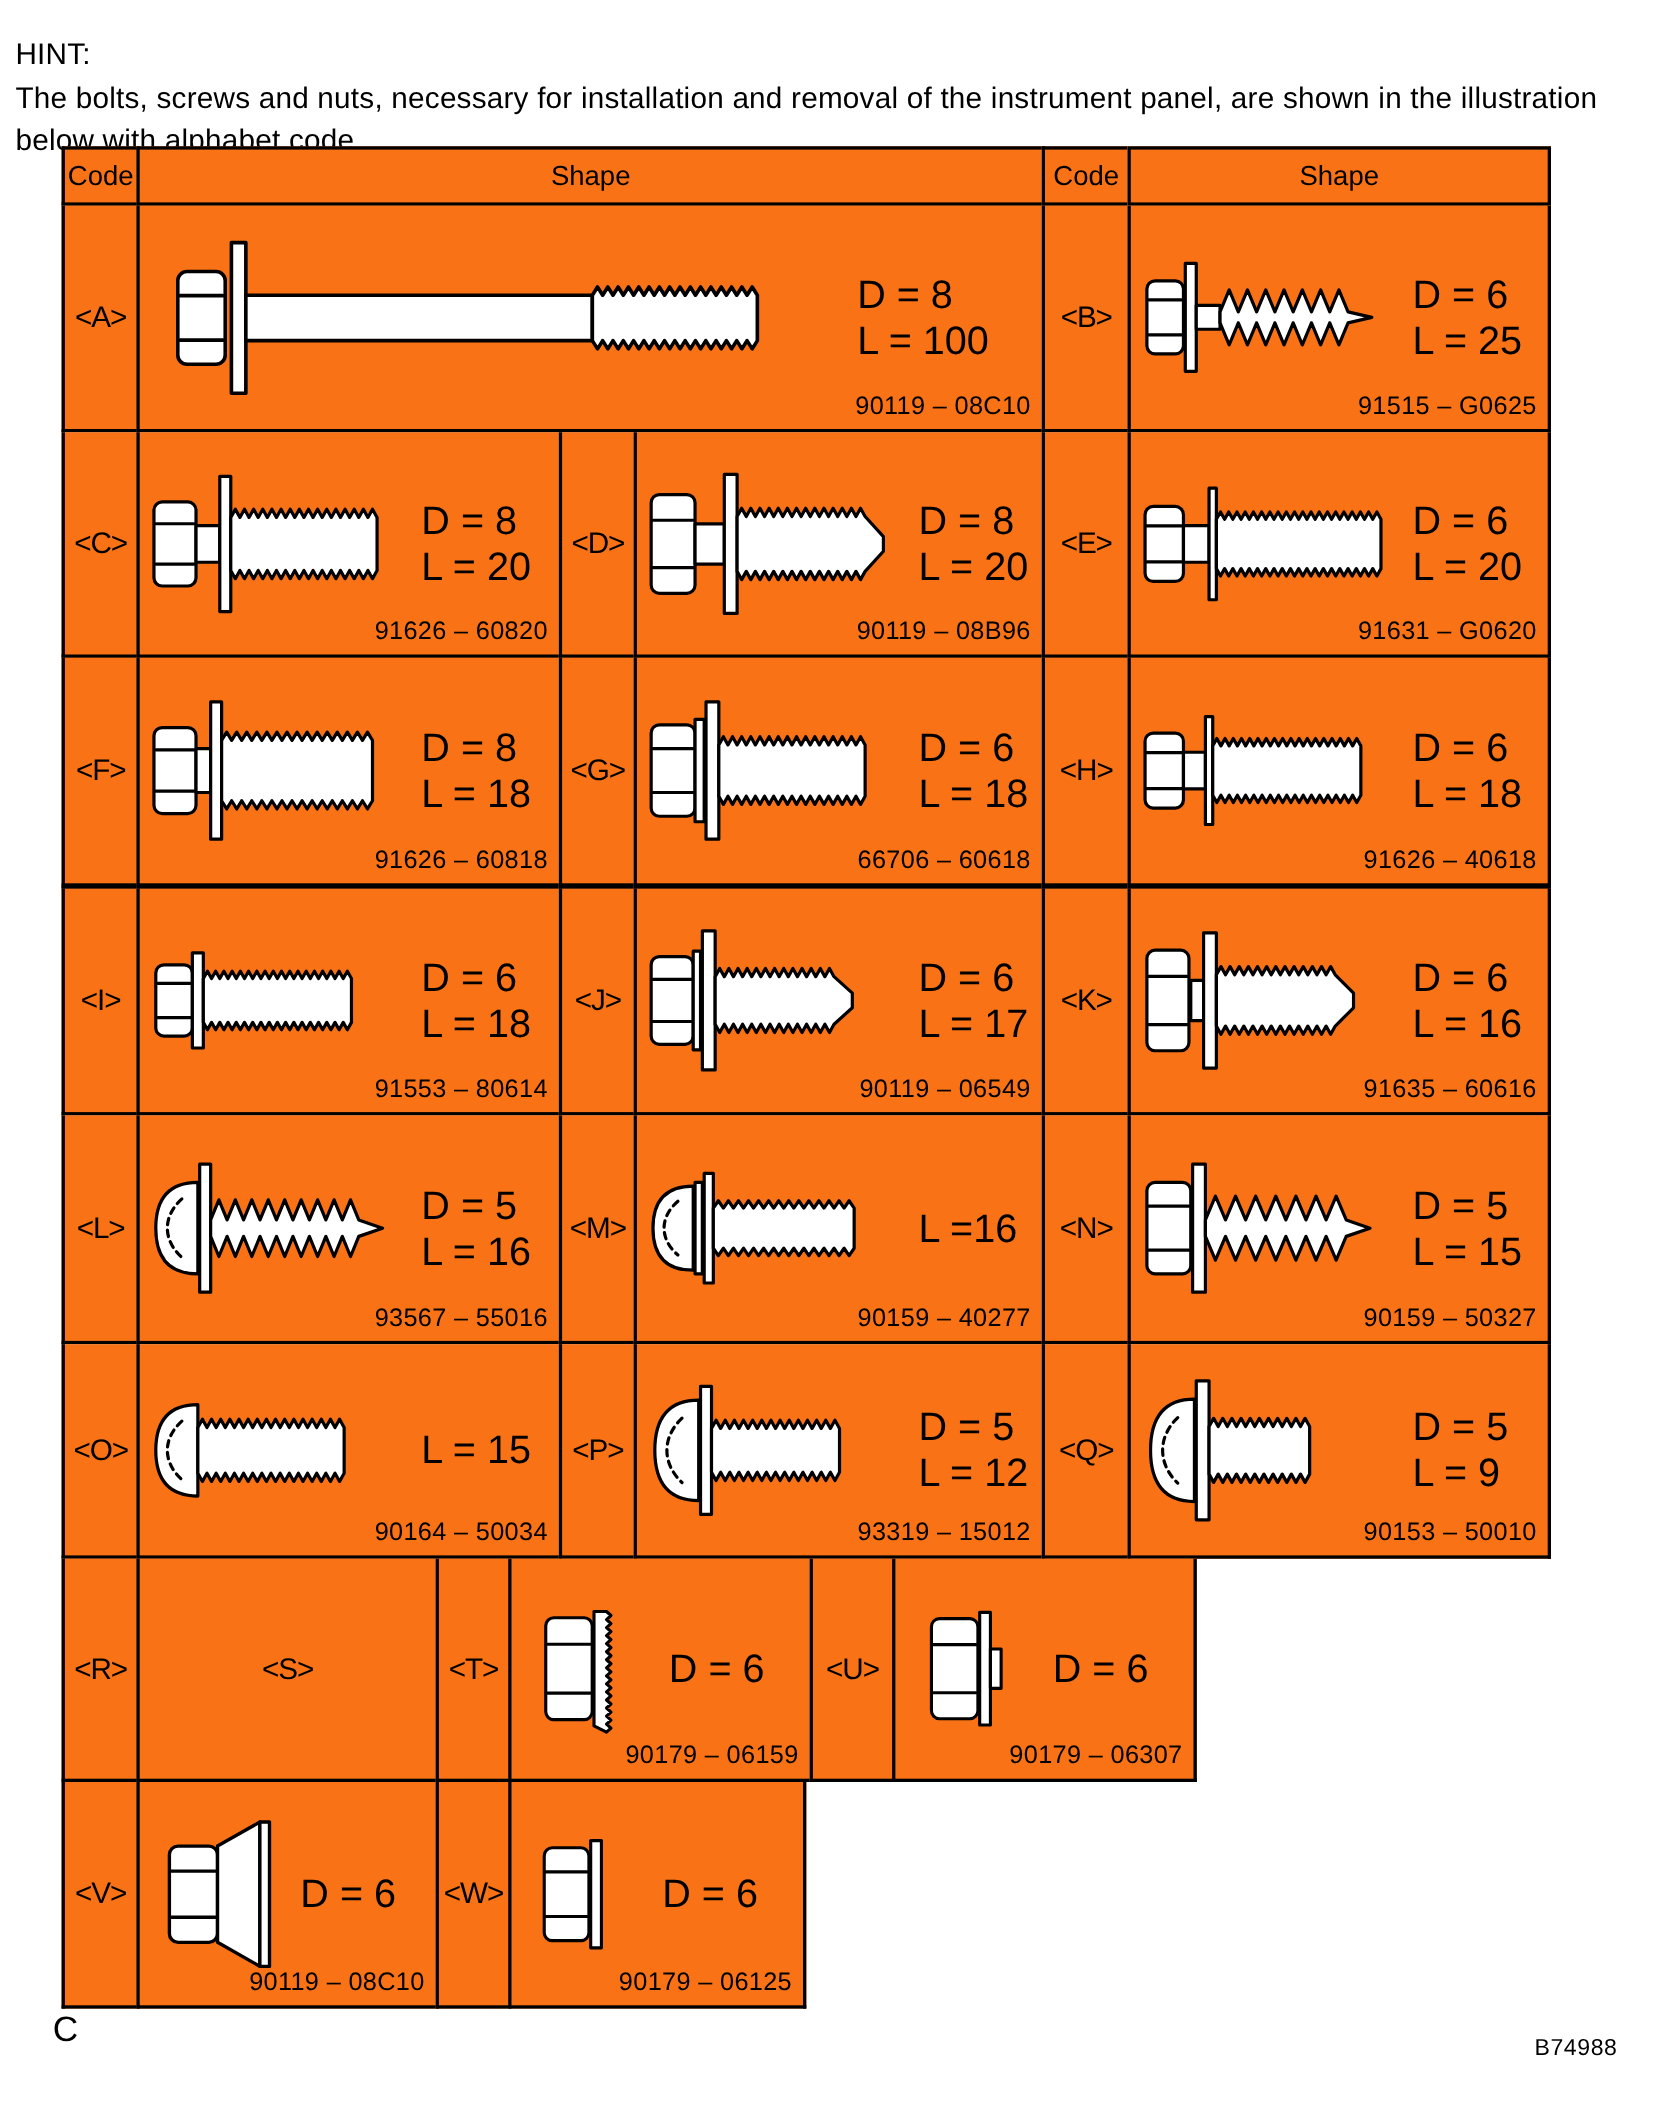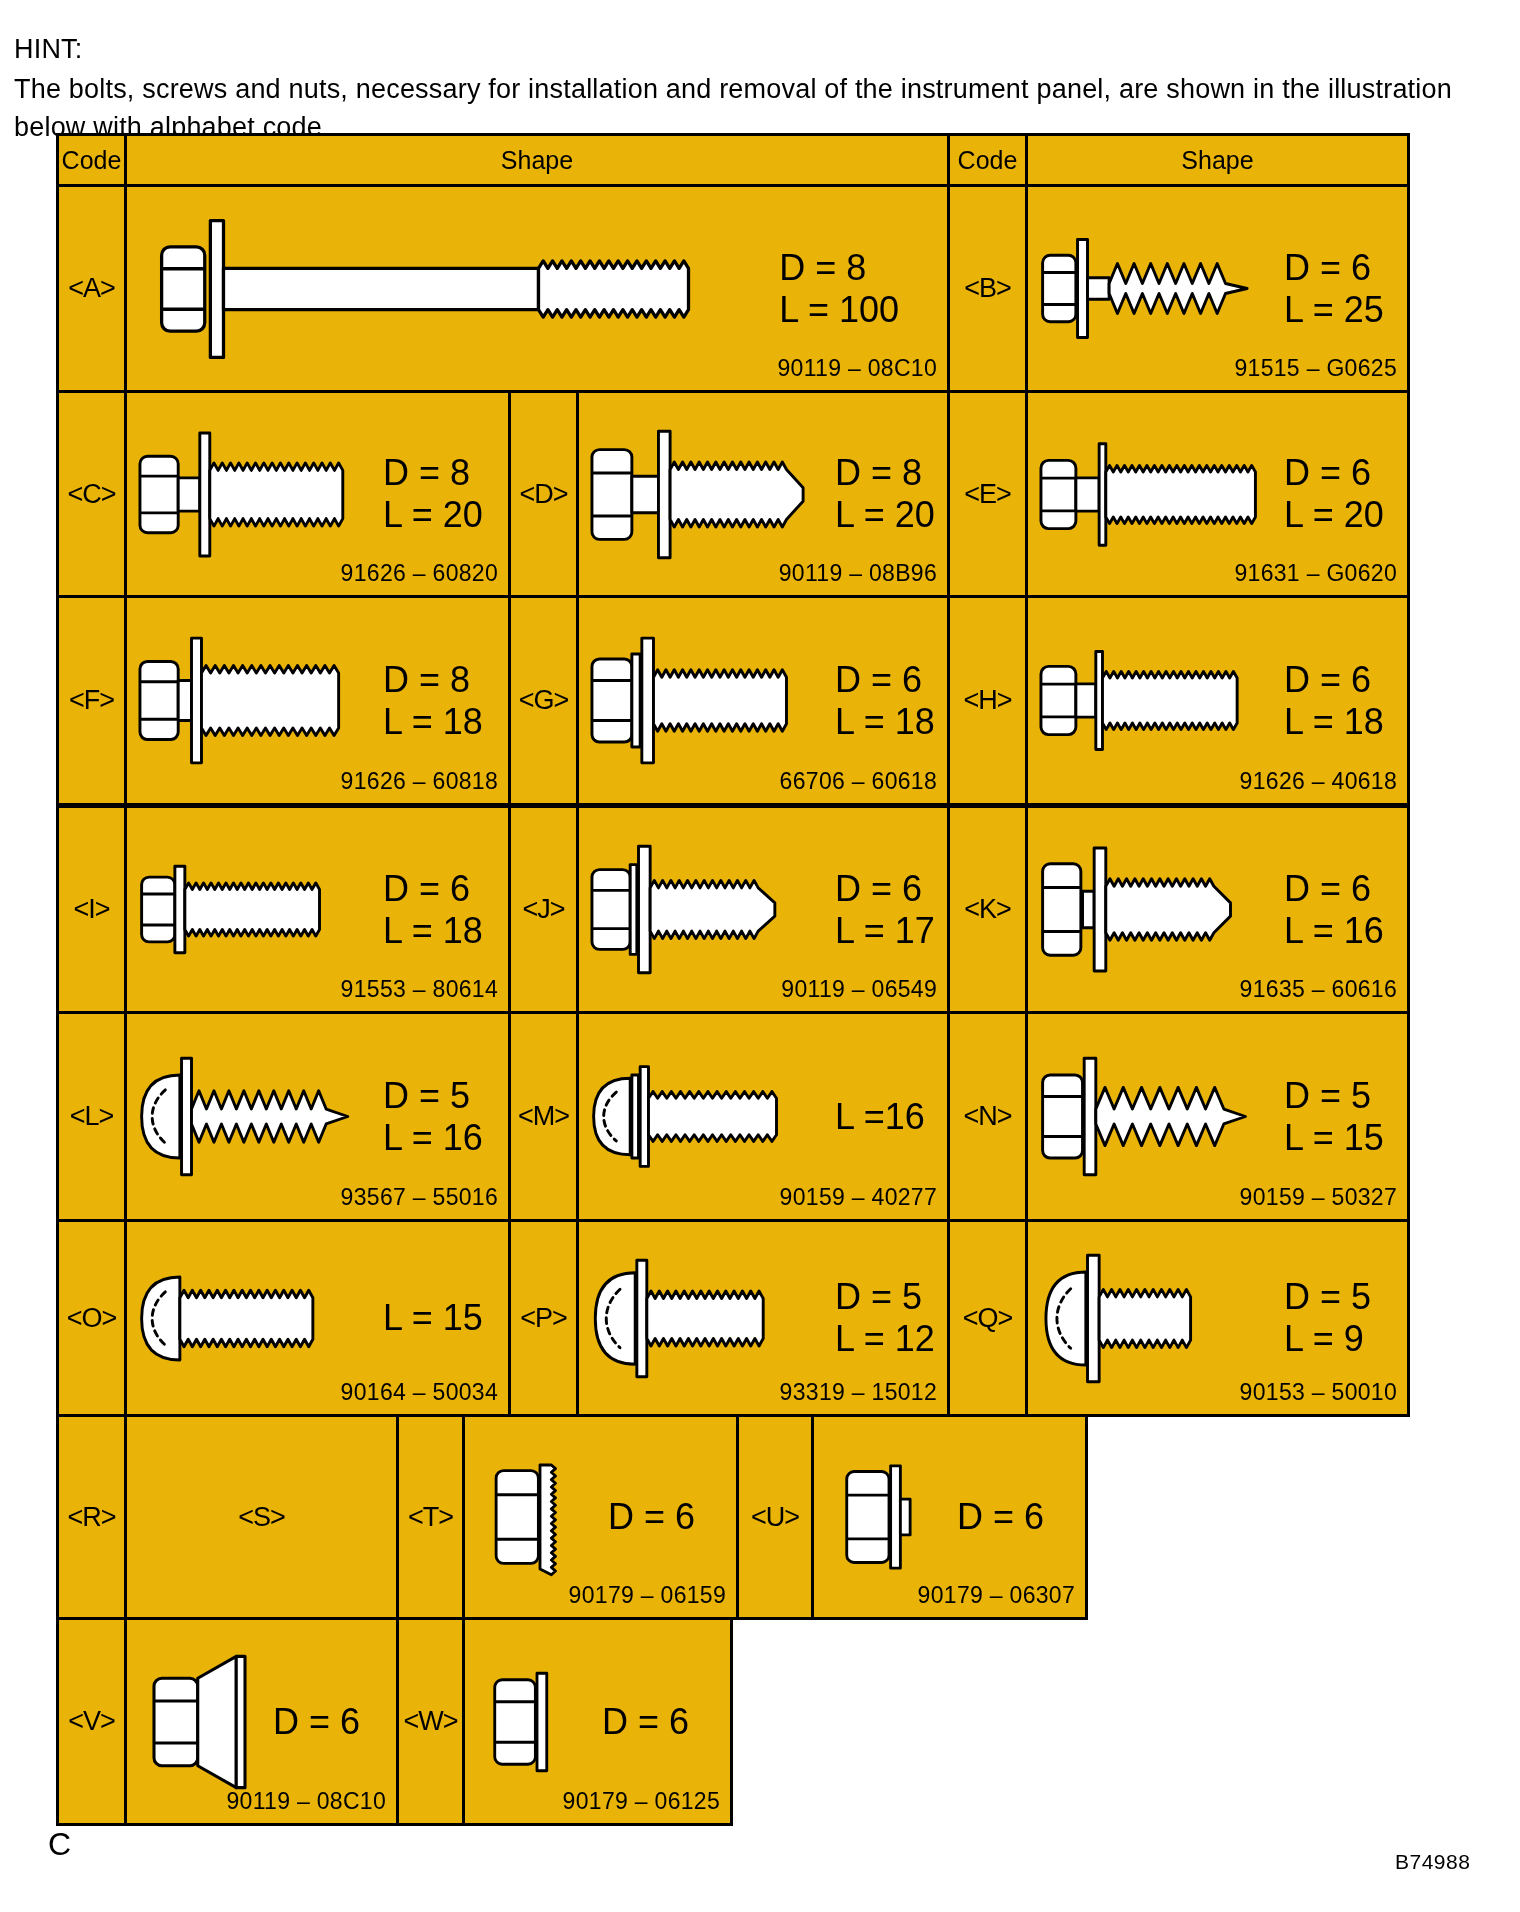--- a/index.html
+++ b/index.html
@@ -1,21 +1,21 @@
 <!DOCTYPE html>
 <html><head>
 <meta charset="utf-8">
 <style>
   html,body{margin:0;padding:0;background:#fff;}
   body{width:1520px;height:1912px;position:relative;font-family:"Liberation Sans",sans-serif;color:#000;overflow:hidden;}
   .hint{position:absolute;left:14px;top:6px;width:1494px;font-size:27px;line-height:38px;letter-spacing:.2px;margin-top:24px;}
   .hint .hlabel{margin-bottom:2px;}
   .tbl{position:absolute;left:56px;top:133px;width:1354px;}
   .row{display:grid;}
-  .cell{box-sizing:border-box;border-left:3px solid #000;border-bottom:3px solid #000;position:relative;background:#eab308;}
+  .cell{box-sizing:border-box;border-left:3px solid #000;border-bottom:3px solid #000;position:relative;background:#f97316;}
   .cell.last{border-right:3px solid #000;}
   .rhd .cell{border-top:3px solid #000;height:54px;display:flex;align-items:center;justify-content:center;font-size:25px;}
   .rhd{grid-template-columns:68px 823px 78px 385px;}
   .r1{grid-template-columns:68px 823px 78px 385px;}
   .r1 .cell{height:206px;}
   .r3col{grid-template-columns:68px 384px 68px 371px 78px 385px;}
   .r2 .cell{height:205px;}
   .r3 .cell{height:210px;border-bottom-width:5px;}
   .r4 .cell{height:206px;}
   .r5 .cell{height:208px;}

